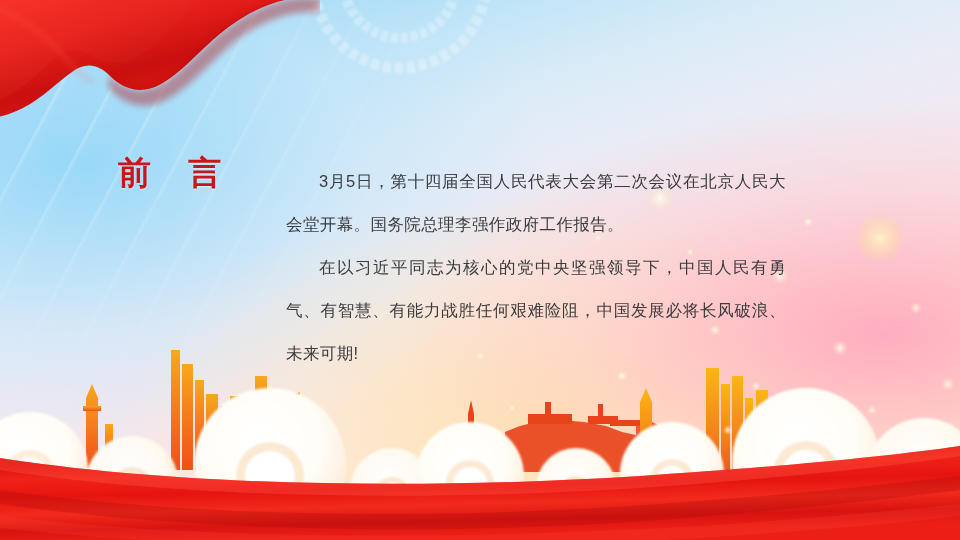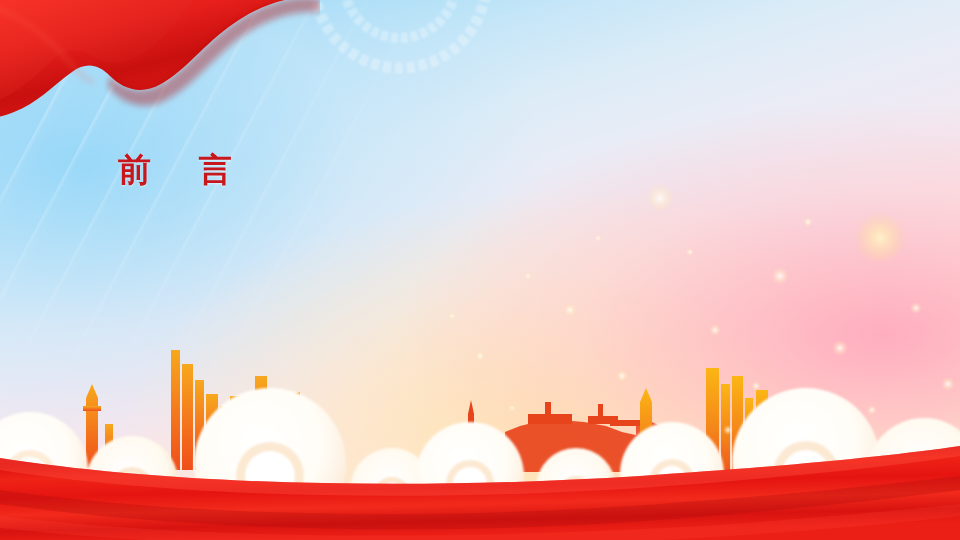--- a/index.html
+++ b/index.html
@@ -1,18 +1,18 @@
 <!DOCTYPE html>
 <html><head>
 <meta charset="utf-8">
 <style>
   html,body{margin:0;padding:0;background:#000;}
   #slide{
     position:relative;width:960px;height:540px;overflow:hidden;
-    font-family:Liberation Mono, monospace;
+    font-family:Liberation Sans, sans-serif;
     background:
       radial-gradient(ellipse 70% 60% at 92% 62%, rgba(255,170,190,0.95) 0%, rgba(255,200,205,0.45) 45%, rgba(255,220,210,0) 72%),
       radial-gradient(ellipse 60% 55% at 60% 78%, rgba(255,226,170,0.92) 0%, rgba(255,235,195,0.40) 50%, rgba(255,240,215,0) 78%),
       radial-gradient(ellipse 65% 70% at 8% 30%, rgba(150,215,248,0.95) 0%, rgba(190,228,250,0.45) 45%, rgba(225,240,252,0) 75%),
       linear-gradient(163deg,
         #7fd2f4 0%, #a6dcf6 11%, #c5e6f8 21%, #dcecf7 31%,
         #e9ecf6 40%, #f1e9f2 49%, #f7e6ec 58%, #fbe6e2 66%,
         #fde8d8 74%, #fdeccd 82%, #fdf1cf 89%, #fdf4dd 95%, #fdf6e8 100%);
   }
 
@@ -299,15 +299,19 @@
     <circle cx="238" cy="58" r="4" fill="url(#gl2)"></circle>
     <circle cx="512" cy="230" r="5" fill="url(#gl2)"></circle>
     <circle cx="152" cy="228" r="4" fill="url(#gl2)"></circle>
     <circle cx="368" cy="250" r="5" fill="url(#gl2)"></circle>
     <circle cx="604" cy="84" r="5" fill="url(#gl2)"></circle>
     <circle cx="92" cy="136" r="4" fill="url(#gl2)"></circle>
   </svg>
 
   <div class="content">
     <div class="title">前 言</div>
+    <div class="body-text">
+      <p>3月5日，第十四届全国人民代表大会第二次会议在北京人民大会堂开幕。国务院总理李强作政府工作报告。</p>
+      <p>在以习近平同志为核心的党中央坚强领导下，中国人民有勇气、有智慧、有能力战胜任何艰难险阻，中国发展必将长风破浪、未来可期!</p>
+    </div>
   </div>
 
 </div>
 
 </body></html>

